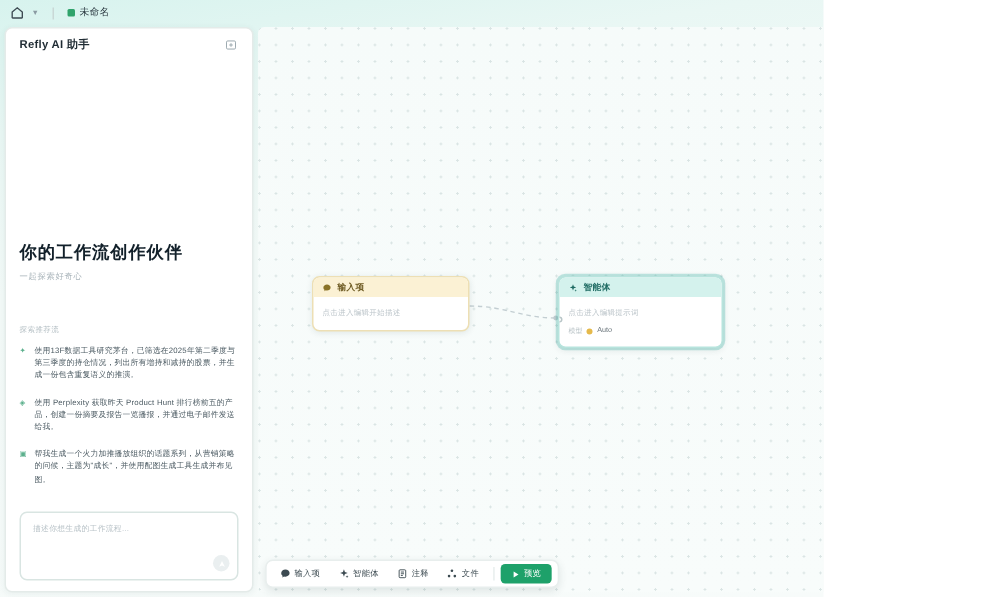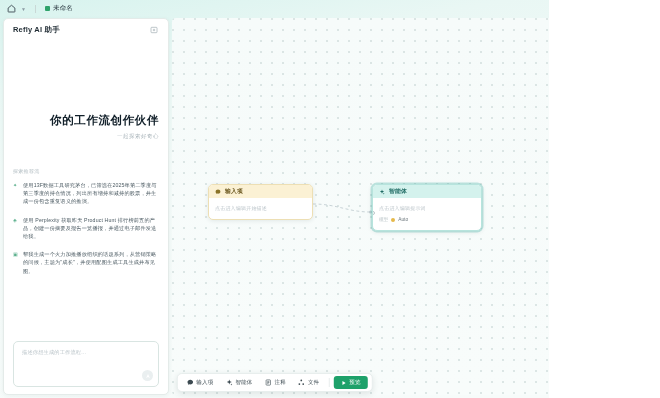--- a/index.html
+++ b/index.html
@@ -95,22 +95,22 @@
   .lp-header-icon svg { width: 8px; height: 8px; display: block; }
 
   .lp-body {
     flex: 1 1 auto;
     display: flex; flex-direction: column;
     padding: 0 9px;
     overflow: hidden;
   }
 
   .hero {
-    margin-top: 72px;
-    text-align: right;
+    margin-top: 120px;
+    text-align: left;
     font-family: Liberation Serif, serif;
   }
   .hero-title {
     font-size: 11.5px; font-weight: bold;
     color: #12202a; letter-spacing: .6px;
   }
   .hero-sub {
     margin-top: 5px;
     font-size: 5.5px; color: #a9b4ba; letter-spacing: .5px;
   }

